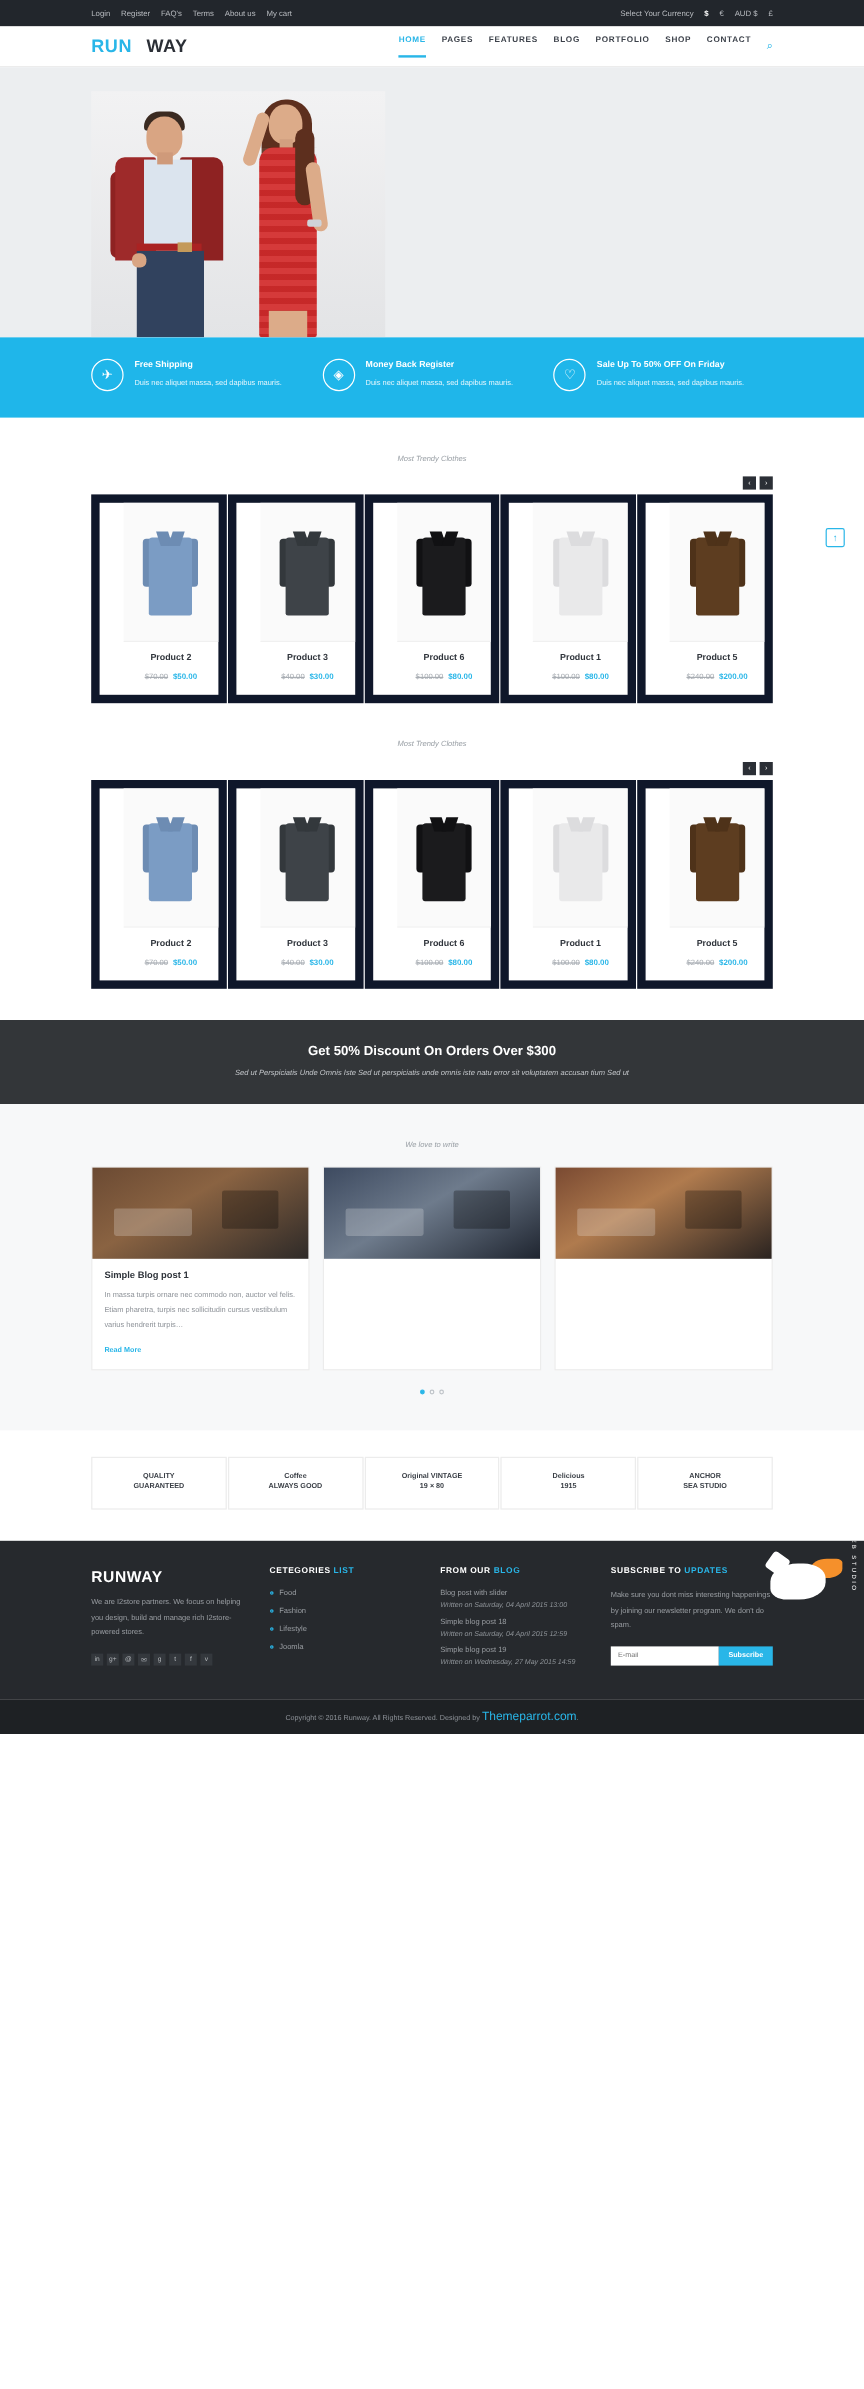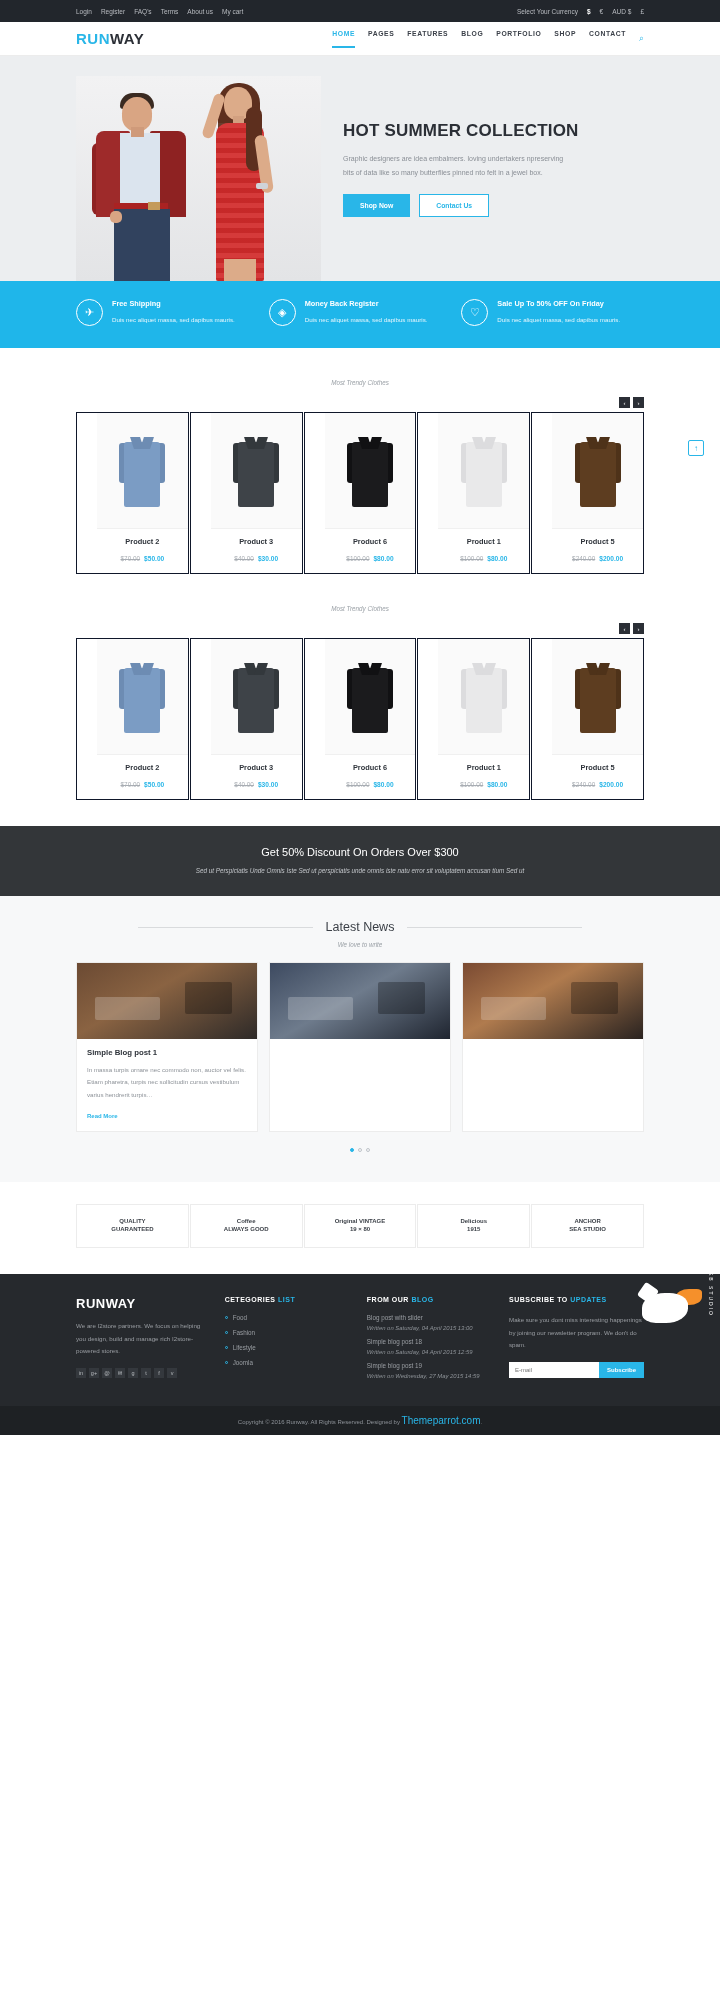--- a/index.html
+++ b/index.html
@@ -23,21 +23,21 @@
   .cur-label { color:#b9bcc1; font-size:6.5px; }
   .cur-list { display:flex; gap:9px; align-items:center; }
   .cur-list span { color:#b9bcc1; font-size:6.5px; }
   .cur-list span.active { color:#fff; font-weight:bold; }
 
   
   .header { background:#fff; height:34px; display:flex; align-items:center; border-bottom:1px solid #ececec; }
   .header .container { display:flex; align-items:center; justify-content:space-between; }
   .logo { font-size:15px; font-weight:bold; letter-spacing:.5px; line-height:1; }
   .logo .a { color:#29b6e8; }
-  .logo .b { color:#2b2f36; }
+  .logo .b { color:#2b2f36;padding-left:12px; }
   .mainnav { display:flex; align-items:center; gap:13px; }
   .mainnav a { font-size:6.8px; font-weight:bold; letter-spacing:.6px; color:#3b4049; text-decoration:none; padding-bottom:9px; border-bottom:2px solid transparent; }
   .mainnav a.active { color:#29b6e8; border-bottom-color:#29b6e8; }
   .searchico { color:#29b6e8; font-size:9px; line-height:1; }
 
   
   .hero { background:#eceef0; height:225px; position:relative; overflow:hidden; display:flex; }
   .hero .container { display:flex; align-items:center; height:100%; }
   .hero-img { width:245px; height:225px; position:relative; flex:0 0 245px; }
   .models { position:absolute; left:0; bottom:0; width:245px; height:205px; }
@@ -86,36 +86,36 @@
   .sec-head { display:flex; align-items:center; justify-content:center; gap:13px; }
   .sec-head .line { height:1px; background:#d9dbdd; flex:1; max-width:175px; }
   .sec-head h2 { font-size:12.5px; color:#3a3f46; font-weight:normal; white-space:nowrap; }
   .sec-sub { text-align:center; font-size:6.3px; font-style:italic; color:#9aa0a6; margin-top:7px; }
 
   .arrows { display:flex; justify-content:flex-end; gap:3px; margin:11px 0 4px; }
   .arrow { width:11px; height:11px; background:#2b2f36; color:#fff; font-size:6px; display:flex; align-items:center; justify-content:center; }
 
   
   .products { display:flex; gap:1px; }
-  .pcard { flex:1; border:1px solid #0f172a; background:#fff;padding-left:20px; }
+  .pcard { flex:1; border:7px solid #0f172a; background:#fff;padding-left:20px; }
   .pthumb { height:115px; background:#fafafa; display:flex; align-items:center; justify-content:center; }
   .shirt { width:46px; height:72px; position:relative; }
   .shirt .body { position:absolute; left:5px; top:7px; right:5px; bottom:0; border-radius:3px 3px 2px 2px; }
   .shirt .coll-l { position:absolute; left:13px; top:2px; width:10px; height:12px; transform:skewX(18deg); }
   .shirt .coll-r { position:absolute; right:13px; top:2px; width:10px; height:12px; transform:skewX(-18deg); }
   .shirt .sl-l { position:absolute; left:0; top:8px; width:9px; height:40px; border-radius:3px; }
   .shirt .sl-r { position:absolute; right:0; top:8px; width:9px; height:40px; border-radius:3px; }
   .pinfo { text-align:center; padding:8px 0 10px; border-top:1px solid #f0f0f0; }
   .pname { font-size:7.4px; font-weight:bold; color:#2f343b; margin-bottom:6px; }
   .pold { font-size:6.4px; color:#a8adb3; text-decoration:line-through; margin-right:4px; }
   .pnew { font-size:6.6px; color:#29b6e8; font-weight:bold; }
 
   
   .discount { background:#333639; margin-top:26px; padding:20px 0 22px; text-align:center; }
-  .discount h3 { color:#fff; font-size:11px; font-weight:normal; margin-bottom:9px; }
+  .discount h3 { color:#fff; font-size:11px; font-weight:bold; margin-bottom:9px; }
   .discount p { color:#c3c6ca; font-size:6.3px; font-style:italic; }
 
   
   .news-wrap { background:#f7f8f9; padding:24px 0 30px; }
   .blogs { display:flex; gap:11px; margin-top:14px; }
   .bcard { flex:1; background:#fff; border:1px solid #ececec; }
   .bimg { height:76px; position:relative; overflow:hidden; }
   .bimg.one { background:linear-gradient(150deg,#6b4a33 0%,#8a6342 40%,#2e2a28 100%); }
   .bimg.two { background:linear-gradient(150deg,#3d4a60 0%,#6e7b8c 45%,#1f2530 100%); }
   .bimg.three { background:linear-gradient(150deg,#7a4a32 0%,#b07b4e 40%,#2a2320 100%); }
@@ -240,28 +240,20 @@
             <div class="w-neck"></div>
             <div class="w-dress"></div>
             <div class="w-hair2"></div>
             <div class="w-arm"></div>
             <div class="w-arm2"></div>
             <div class="w-watch"></div>
             <div class="w-leg"></div>
           </div>
         </div>
       </div>
-      <div class="hero-copy">
-        <div class="hero-title">HOT SUMMER COLLECTION</div>
-        <div class="hero-sub">Graphic designers are idea embalmers. loving undertakers npreserving bits of data like so many butterflies pinned nto felt in a jewel box.</div>
-        <div class="hero-btns">
-          <a href="#" class="btn-primary">Shop Now</a>
-          <a href="#" class="btn-ghost">Contact Us</a>
-        </div>
-      </div>
     </div>
   </div>
 
   <div class="features">
     <div class="container">
       <div class="feat">
         <div class="feat-circle">✈</div>
         <div>
           <h4>Free Shipping</h4>
           <p>Duis nec aliquet massa, sed dapibus mauris.</p>
@@ -460,25 +452,20 @@
 
   <div class="discount">
     <div class="container">
       <h3>Get 50% Discount On Orders Over $300</h3>
       <p>Sed ut Perspiciatis Unde Omnis Iste Sed ut perspiciatis unde omnis iste natu error sit voluptatem accusan tium Sed ut</p>
     </div>
   </div>
 
   <div class="news-wrap">
     <div class="container">
-      <div class="sec-head">
-        <div class="line"></div>
-        <h2>Latest News</h2>
-        <div class="line"></div>
-      </div>
       <div class="sec-sub">We love to write</div>
       <div class="blogs">
         <div class="bcard">
           <div class="bimg one">
               <div class="d1"></div>
               <div class="d2"></div>
             </div>
           <div class="bbody">
             <div class="btitle">Simple Blog post 1</div>
             <div class="bexc">In massa turpis ornare nec commodo non, auctor vel felis. Etiam pharetra, turpis nec sollicitudin cursus vestibulum varius hendrerit turpis…</div>

